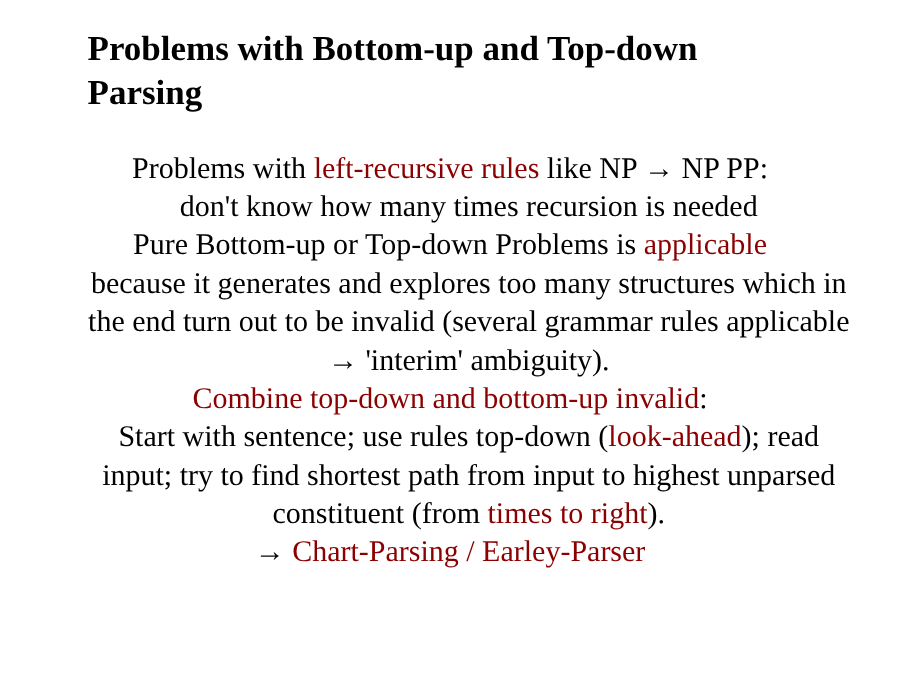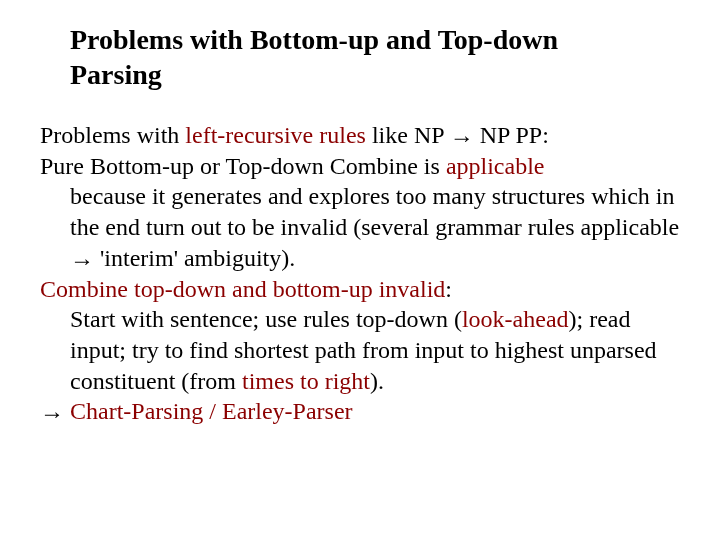--- a/index.html
+++ b/index.html
@@ -1,15 +1,15 @@
 <!DOCTYPE html>
 <html><head>
   <meta charset="utf-8">
   <style>
-    * { margin: 0; padding: 0; box-sizing: border-box; }
+    * { margin: 0; padding: 0; box-sizing: border-box; text-align: center; }
     body {
       width: 720px;
       height: 540px;
       background: #ffffff;
       font-family: "Times New Roman", Times, serif;
       color: #000000;
       padding: 22px 40px 20px 40px;
     }
     .title {
       font-size: 28px;
@@ -34,24 +34,25 @@
   </style>
 </head>
 <body>
 
 <h1 class="title">Problems with Bottom-up and Top-down Parsing</h1>
 
 <div class="content">
 
   <div class="para">
     <span>Problems with </span><span class="hl">left-recursive rules</span><span> like NP → NP PP:</span>
+    <span class="indent">don't know how many times recursion is needed</span>
   </div>
 
   <div class="para">
-    <span>Pure Bottom-up or Top-down Combine is </span><span class="hl">applicable</span>
+    <span>Pure Bottom-up or Top-down Problems is </span><span class="hl">applicable</span>
     <span class="indent">because it generates and explores too many structures which in the end turn out to be invalid (several grammar rules applicable → 'interim' ambiguity).</span>
   </div>
 
   <div class="para">
     <span class="hl">Combine top-down and bottom-up invalid</span><span>:</span>
     <span class="indent">
       <span>Start with sentence; use rules top-down (</span><span class="hl">look-ahead</span><span>); read input; try to find shortest path from input to highest unparsed constituent (from </span><span class="hl">times to right</span><span>).</span>
     </span>
   </div>
 

